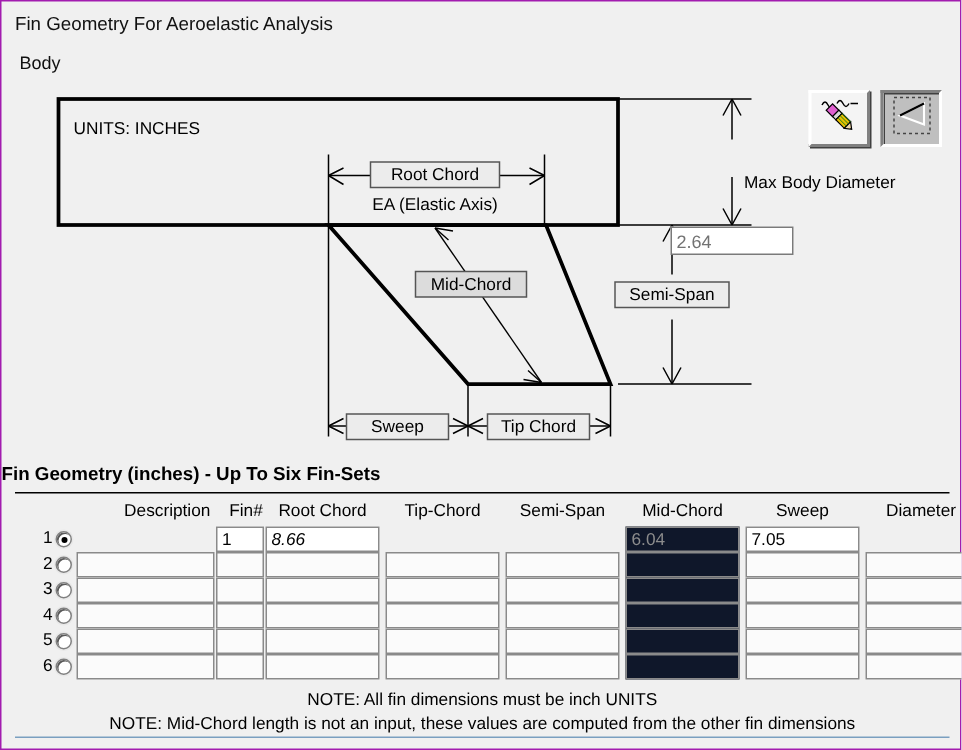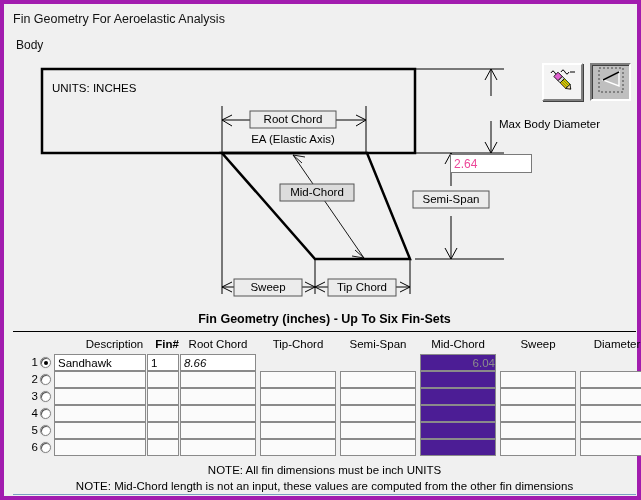--- a/index.html
+++ b/index.html
@@ -8,21 +8,21 @@
     background:#f0f0f0;
     font-family:"Liberation Sans", sans-serif;
     font-size:12px;
     color:#000;
     overflow:hidden;
     position:relative;
   }
   #app{
     position:absolute;inset:0;
     background:#f0f0f0;
-    border:4px solid #a21caf;
+    border:1px solid #a21caf;
     box-sizing:border-box;
   }
   
   .titlebar{
     position:absolute;left:0;top:0;width:100%;height:32px;
     box-sizing:border-box;
   }
   .titlebar .ttext{
     position:absolute;left:9px;top:8px;
     font-size:12.5px;color:#111;white-space:nowrap;
@@ -65,31 +65,31 @@
   .tbtn svg{display:block;margin:0 auto;}
 
   
   .diamfield{
     position:absolute;left:446px;top:98px;width:82px;height:19px;
     box-sizing:border-box;
     background:#ffffff;
     border:1px solid #7a7a7a;
     font-family:"Liberation Sans", sans-serif;
     font-size:12px;
-    color:#ec4899;
+    color:#737373;
     padding:1px 0 1px 3px;
     line-height:15px;
   }
 
   
   .lower{
     position:absolute;left:0;top:300px;width:641px;height:198px;
   }
   .panel-title{
-    position:absolute;left:0;top:8px;width:641px;text-align:center;
+    position:absolute;left:0;top:8px;width:641px;text-align:left;
     font-size:12.5px;font-weight:bold;color:#000;
   }
   .hr{
     position:absolute;left:9px;width:623px;height:0;
     border-top:1px solid #000;
   }
   .hr.top{top:27px;}
   .hr.bottom{top:190px;border-top:1px solid #7a9fc0;}
 
   
@@ -124,21 +124,21 @@
     position:absolute;top:0;height:17px;box-sizing:border-box;
     background:#fbfbfb;
     border:1px solid #8a8a8a;
     font-family:"Liberation Sans", sans-serif;
     font-size:11.5px;color:#000;
     padding:0 0 0 3px;
     line-height:15px;
     white-space:nowrap;overflow:hidden;
   }
   .cell.filled{background:#ffffff;}
-  .cell.readonly{background:#4c1d95;color:#8c8c8c;text-align:right;}
+  .cell.readonly{background:#0f172a;color:#8c8c8c;}
 
   .note{
     position:absolute;left:0;width:641px;text-align:center;
     font-size:11.5px;color:#000;
   }
   .note.n1{top:160px;}
   .note.n2{top:176px;}
 </style>
 </head>
 <body>
@@ -248,39 +248,39 @@
     </div>
   </div>
 
   <div class="lower">
     <div class="panel-title">Fin Geometry (inches) - Up To Six Fin-Sets</div>
     <div class="hr top"></div>
 
     <div class="grid">
       <div class="hdrrow">
         <div class="hdr" style="left:37px;width:117px;">Description</div>
-        <div class="hdr" style="left:126px;width:44px;font-weight:bold;">Fin#</div>
+        <div class="hdr" style="left:126px;width:44px;">Fin#</div>
         <div class="hdr" style="left:157px;width:84px;">Root Chord</div>
         <div class="hdr" style="left:237px;width:84px;">Tip-Chord</div>
         <div class="hdr" style="left:317px;width:84px;">Semi-Span</div>
         <div class="hdr" style="left:397px;width:84px;">Mid-Chord</div>
         <div class="hdr" style="left:477px;width:84px;">Sweep</div>
         <div class="hdr" style="left:556px;width:84px;">Diameter</div>
       </div>
 
       <div class="rows" id="rows-host">
           <div class="row">
             <div class="rownum">1</div>
             <div class="radio on">
               <div class="dot"></div>
             </div>
-            <input type="text" class="cell filled" value="Sandhawk" style="left: 35px; width: 92px;">
             <input type="text" class="cell filled" value="1" style="left: 128px; width: 32px;">
             <input type="text" class="cell filled" value="8.66" style="left: 161px; width: 76px; font-style: italic;">
             <input type="text" class="cell readonly" readonly="" value="6.04" style="left: 401px; width: 76px;">
+            <input type="text" class="cell filled" value="7.05" style="left: 481px; width: 76px;">
           </div>
           <div class="row">
             <div class="rownum">2</div>
             <div class="radio"></div>
             <input type="text" class="cell" style="left: 35px; width: 92px;">
             <input type="text" class="cell" style="left: 128px; width: 32px;">
             <input type="text" class="cell" style="left: 161px; width: 76px;">
             <input type="text" class="cell" style="left: 241px; width: 76px;">
             <input type="text" class="cell" style="left: 321px; width: 76px;">
             <input type="text" class="cell readonly" readonly="" style="left: 401px; width: 76px;">

